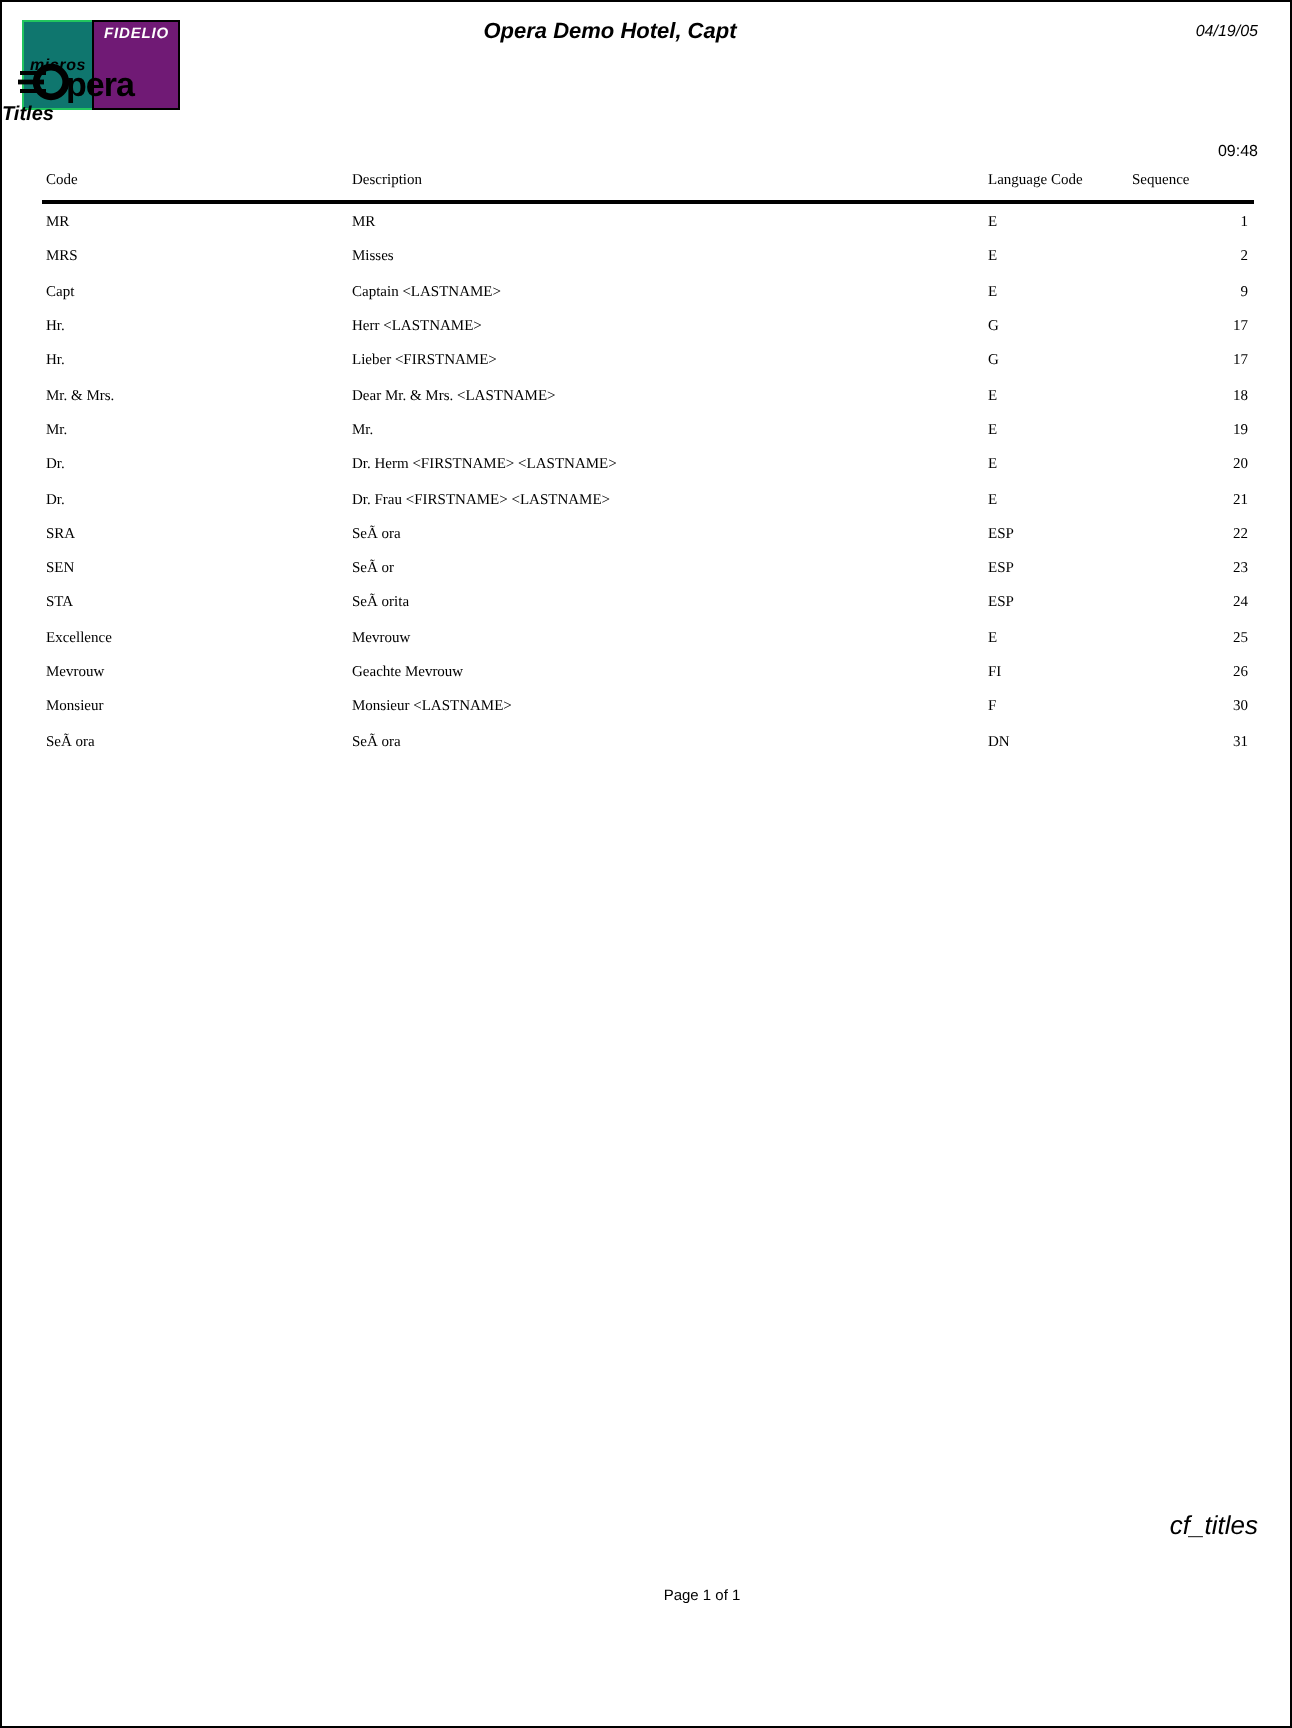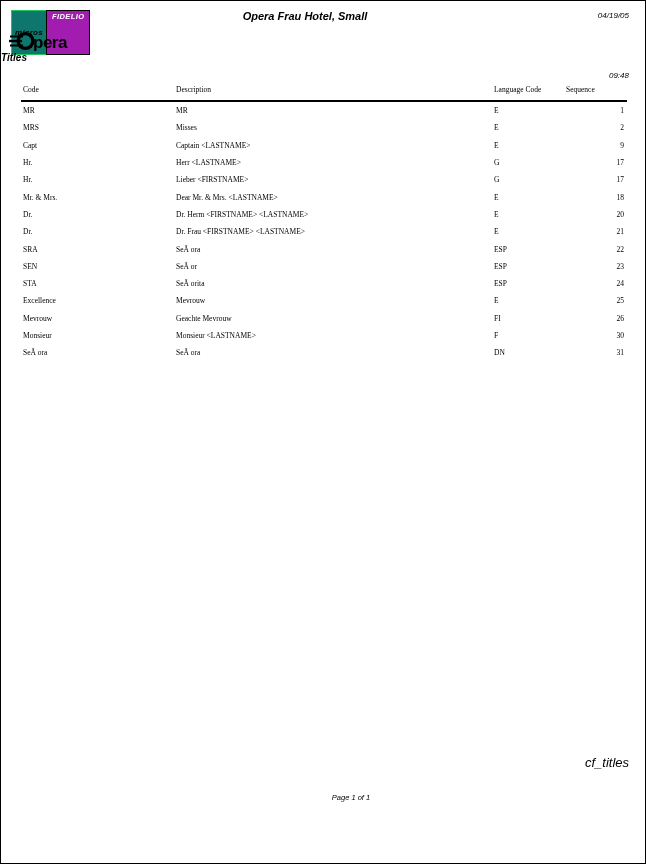--- a/index.html
+++ b/index.html
@@ -31,21 +31,21 @@
     line-height: 11px;
   }
   .brand .micros {
     border: 1px solid #22c55e;
     background: #0f766e;
     color: #000000;
     padding: 16px 3px;
     letter-spacing: 0.3px;
   }
   .brand .fidelio {
-    background: #a21caf;
+    background: #701a75;
     color: #ffffff;
     padding: 0 5px;
     margin-left: -1px;
     border: 1px solid #000000;
     letter-spacing: 0.4px;
     font-size: 7.5px;
   }
   .opera-logo {
     position: absolute;
     left: 8px;
@@ -87,21 +87,20 @@
     right: 36px;
     font-size: 10px;
     font-weight: bold;
     font-style: italic;
   }
   .report-time {
     position: absolute;
     top: 70px;
     right: 16px;
     font-size: 8px;
-    font-style: italic;
   }
 
   
   table.titles-table {
     position: absolute;
     left: 20px;
     top: 84px;
     width: 606px;
     border-collapse: collapse;
     table-layout: fixed;
@@ -134,21 +133,20 @@
   }
 
   
   .footer-page {
     position: absolute;
     top: 792px;
     left: 56px;
     right: 0;
     text-align: center;
     font-size: 7.5px;
-    font-style: italic;
   }
   .footer-id {
     position: absolute;
     top: 754px;
     right: 16px;
     font-size: 13px;
     font-style: italic;
   }
 </style>
 </head>
@@ -168,21 +166,21 @@
           <path d="M1 7.5 H14" stroke-width="2"></path>
           <path d="M0 12 H13" stroke-width="2.4"></path>
           <path d="M1 16.5 H14" stroke-width="2"></path>
           <circle cx="16.5" cy="12" r="7.4" stroke-width="3.4"></circle>
         </g>
       </svg>
     </span>
     <span class="opera-text">pera</span>
   </div>
 
-  <div class="hotel-name">Opera Frau Hotel, Small</div>
+  <div class="hotel-name">Opera Demo Hotel, Capt</div>
   <div class="report-date">04/19/05</div>
   <div class="report-title">Titles</div>
   <div class="report-time">09:48</div>
 
   <table class="titles-table">
     <colgroup>
       <col class="c-code">
       <col class="c-description">
       <col class="c-language">
       <col class="c-sequence">
@@ -226,20 +224,26 @@
           <td>G</td>
           <td>17</td>
         </tr>
         <tr>
           <td>Mr. &amp; Mrs.</td>
           <td>Dear Mr. &amp; Mrs. &lt;LASTNAME&gt;</td>
           <td>E</td>
           <td>18</td>
         </tr>
         <tr>
+          <td>Mr.</td>
+          <td>Mr.</td>
+          <td>E</td>
+          <td>19</td>
+        </tr>
+        <tr>
           <td>Dr.</td>
           <td>Dr. Herm &lt;FIRSTNAME&gt; &lt;LASTNAME&gt;</td>
           <td>E</td>
           <td>20</td>
         </tr>
         <tr>
           <td>Dr.</td>
           <td>Dr. Frau &lt;FIRSTNAME&gt; &lt;LASTNAME&gt;</td>
           <td>E</td>
           <td>21</td>

